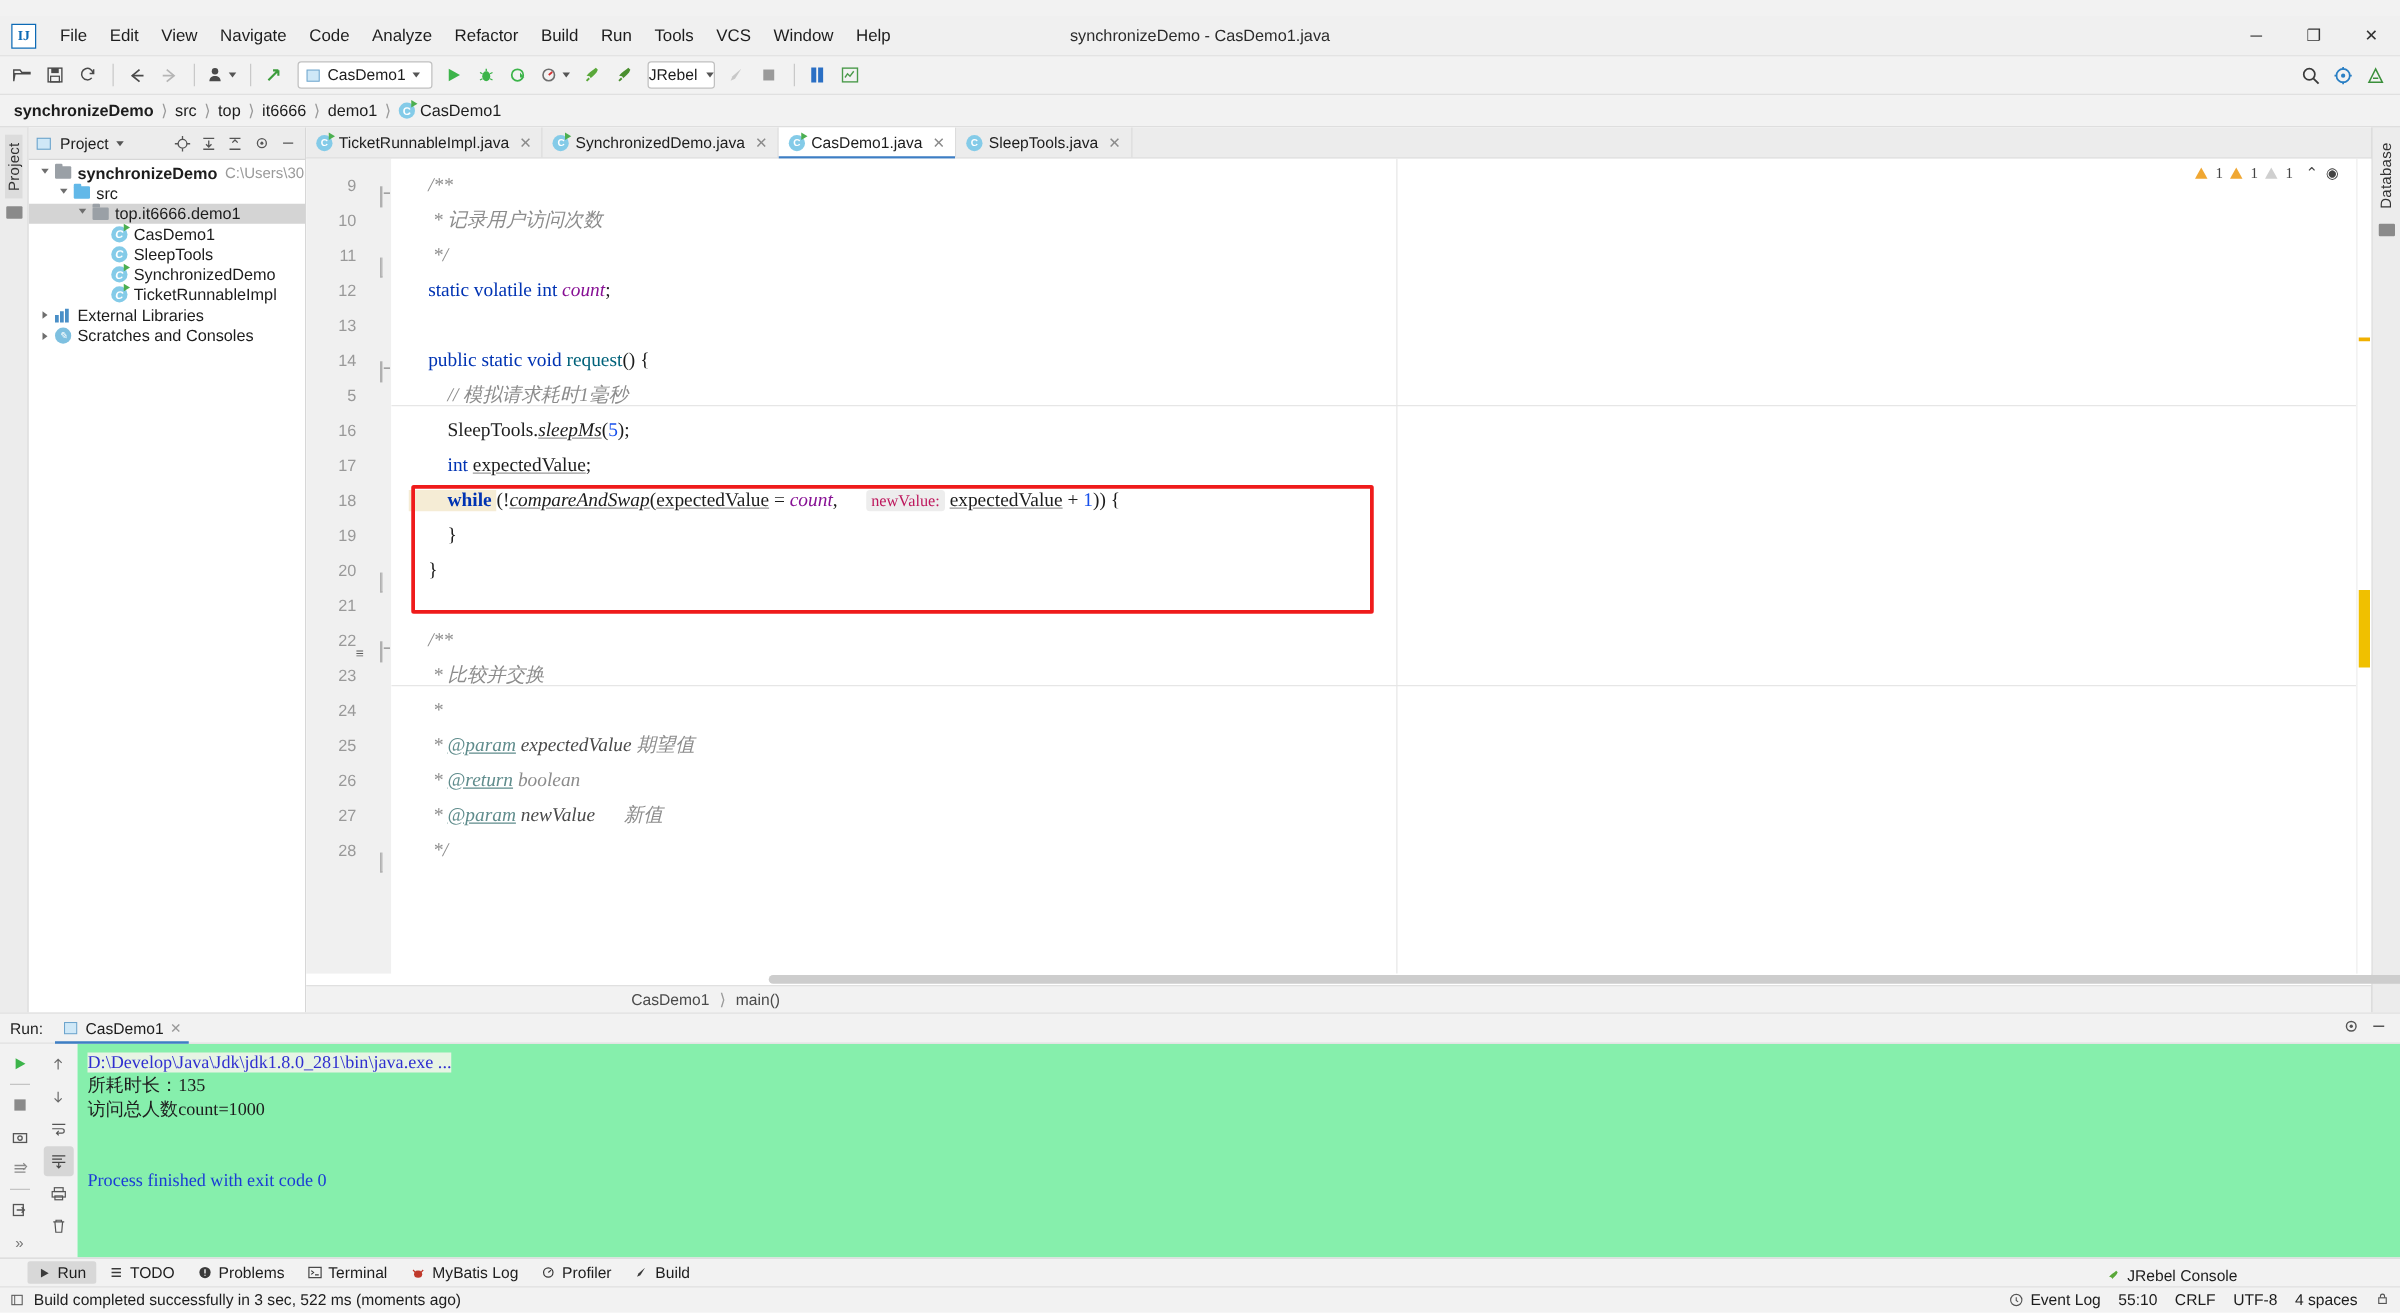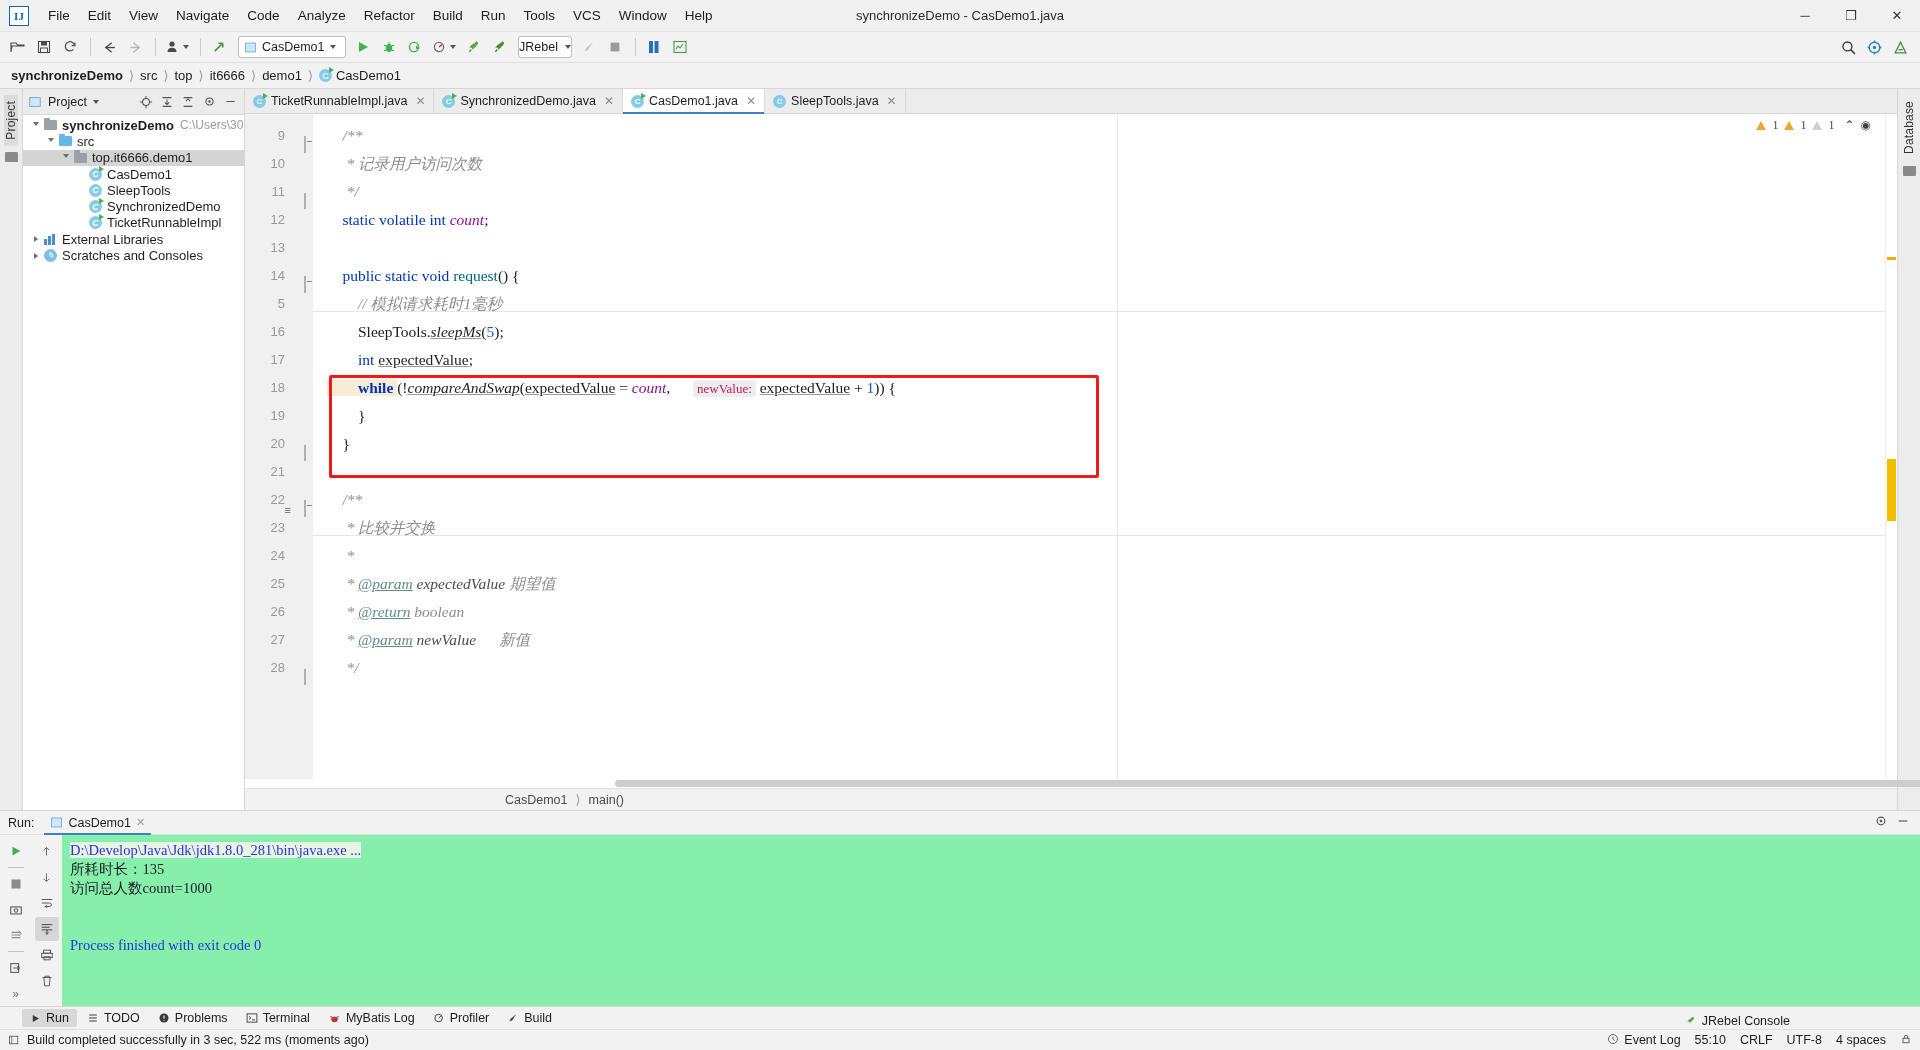--- a/index.html
+++ b/index.html
@@ -15,20 +15,21 @@
   }
   .app { width: 1920px; height: 1050px; display: flex; flex-direction: column; background:#f2f2f2; }
 
   
   .titlebar {
     height: 32px; min-height: 32px;
     background: #f0f0f0;
     display: flex; align-items: center;
     border-bottom: 1px solid #e3e3e3;
     position: relative;
+    margin-top: 13px;
   }
   .ij-logo {
     width: 20px; height: 20px; margin-left: 9px; margin-right: 10px;
     background: #fff; border: 1px solid #0d6ab5;
     display:flex; align-items:center; justify-content:center;
     font-size: 11px; font-weight:bold; color:#0d6ab5; font-family:"Liberation Serif",serif;
   }
   .menubar { display: flex; align-items: center; gap: 0px; }
   .menu-item {
     padding: 4px 9px; font-size: 13.5px; color: #1d1d1d; cursor: default;
@@ -804,21 +805,21 @@
     </div>
   </div>
 
   <div class="statusbar">
     <svg width="12" height="12" viewBox="0 0 16 16">
         <rect x="2" y="3" width="11" height="10" fill="none" stroke="#555" stroke-width="1.1"></rect>
         <path d="M5 3v10" stroke="#555" stroke-width="1"></path>
       </svg>
     <span>Build completed successfully in 3 sec, 522 ms (moments ago)</span>
     <div class="right">
-      <span style="display:flex;gap:5px">
+      <span style="display:flex;align-items:center;gap:5px">
         <svg width="12" height="12" viewBox="0 0 16 16">
             <circle cx="8" cy="8" r="6" fill="none" stroke="#555" stroke-width="1.2"></circle>
             <path d="M8 5v3.5l2 1.5" stroke="#555" stroke-width="1.2" fill="none"></path>
           </svg>
         <span>Event Log</span>
       </span>
       <span>55:10</span>
       <span>CRLF</span>
       <span>UTF-8</span>
       <span>4 spaces</span>

